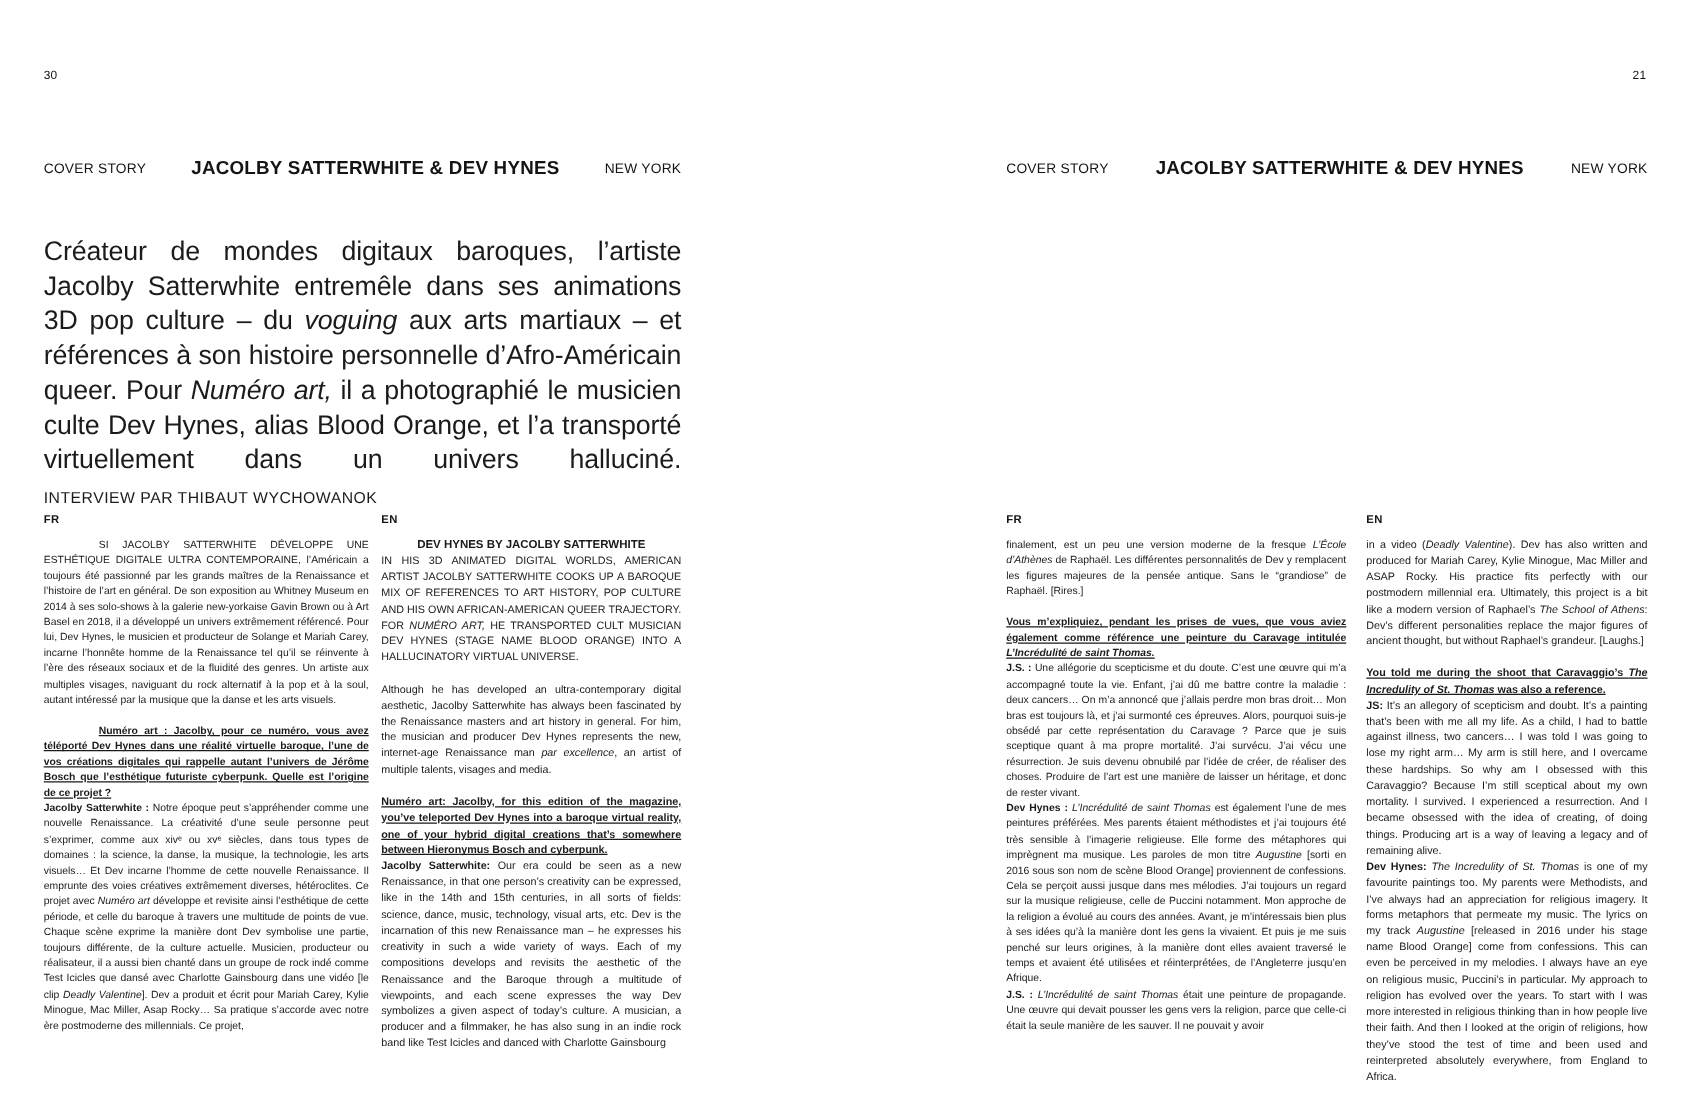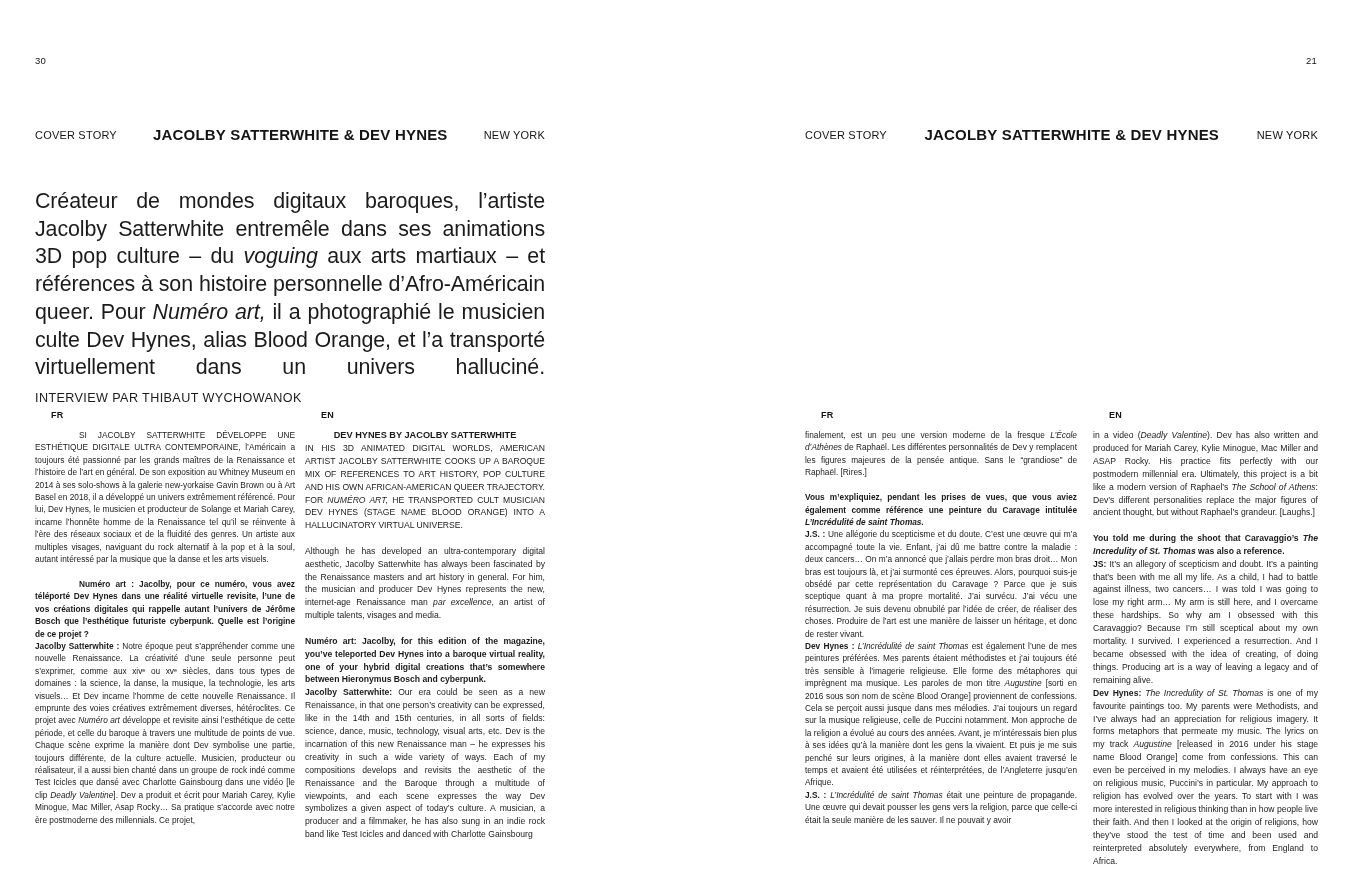--- a/index.html
+++ b/index.html
@@ -35,29 +35,29 @@
   .cols { position:absolute; top:410px; display:flex; }
   .page-left  .cols { left:35px;  width:510px; gap:10px; }
   .page-right .cols { left:130px; width:513px; gap:16px; }
 
   .col { box-sizing:border-box; }
   .page-left  .col-fr { width:260px; }
   .page-left  .col-en { width:240px; }
   .page-right .col-fr { width:272px; }
   .page-right .col-en { width:225px; }
 
-  .lang-label { font-size:9px; font-weight:bold; letter-spacing:0.3px; margin-bottom:9px;margin-left:16px; }
+  .lang-label { font-size:9px; font-weight:bold; letter-spacing:0.3px; margin-bottom:9px; }
   .lang-label.right { }
 
   .col-body { color:#1a1a1a; }
   .col-fr .col-body { font-size:8.3px; line-height:12.4px; }
   .col-en .col-body { font-size:8.6px; line-height:12.9px; }
   .col-body p { margin:0; text-align:justify; }
   .col-body p.center { text-align:center; font-weight:bold; font-size:9.2px; }
-  .col-body p.q { font-weight:bold; }
+  .col-body p.q { font-weight:bold;text-decoration:underline; }
   .col-body p.gap { margin-top:12.5px; }
   .col-body p.indent { text-indent:44px; }
 
   .seg-i  { font-style:italic; }
   .seg-b  { font-weight:bold; }
   .seg-bi { font-weight:bold; font-style:italic; }
 </style>
 </head>
 <body>
 
@@ -73,21 +73,21 @@
 
     <div class="standfirst" lang="fr">
         <p><span>Créateur de mondes digitaux baroques, l’artiste Jacolby Satterwhite entremêle dans ses animations 3D pop culture – du </span><span class="seg-i">voguing</span><span> aux arts martiaux – et références à son histoire personnelle d’Afro-Américain queer. Pour </span><span class="seg-i">Numéro art,</span><span> il a photographié le musicien culte Dev Hynes, alias Blood Orange, et l’a transporté virtuellement dans un univers halluciné. </span><span class="seg-byline">INTERVIEW PAR THIBAUT WYCHOWANOK</span></p>
       </div>
 
     <div class="cols">
       <div class="col col-fr" lang="fr">
         <div class="lang-label">FR</div>
         <div class="col-body">
             <p class="indent"><span>SI JACOLBY SATTERWHITE DÉVELOPPE UNE ESTHÉTIQUE DIGITALE ULTRA CONTEMPORAINE, </span><span>l’Américain a toujours été passionné par les grands maîtres de la Renaissance et l’histoire de l’art en général. De son exposition au Whitney Museum en 2014 à ses solo-shows à la galerie new-yorkaise Gavin Brown ou à Art Basel en 2018, il a développé un univers extrêmement référencé. Pour lui, Dev Hynes, le musicien et producteur de Solange et Mariah Carey, incarne l’honnête homme de la Renaissance tel qu’il se réinvente à l’ère des réseaux sociaux et de la fluidité des genres. Un artiste aux multiples visages, naviguant du rock alternatif à la pop et à la soul, autant intéressé par la musique que la danse et les arts visuels.</span></p>
-            <p class="q gap indent"><span>Numéro art : Jacolby, pour ce numéro, vous avez téléporté Dev Hynes dans une réalité virtuelle revisite, l’une de vos créations digitales qui rappelle autant l’univers de Jérôme Bosch que l’esthétique futuriste cyberpunk. Quelle est l’origine de ce projet ?</span></p>
+            <p class="q gap indent"><span>Numéro art : Jacolby, pour ce numéro, vous avez téléporté Dev Hynes dans une réalité virtuelle baroque, l’une de vos créations digitales qui rappelle autant l’univers de Jérôme Bosch que l’esthétique futuriste cyberpunk. Quelle est l’origine de ce projet ?</span></p>
             <p><span class="seg-b">Jacolby Satterwhite : </span><span>Notre époque peut s’appréhender comme une nouvelle Renaissance. La créativité d’une seule personne peut s’exprimer, comme aux xivᵉ ou xvᵉ siècles, dans tous types de domaines : la science, la danse, la musique, la technologie, les arts visuels… Et Dev incarne l’homme de cette nouvelle Renaissance. Il emprunte des voies créatives extrêmement diverses, hétéroclites. Ce projet avec </span><span class="seg-i">Numéro art</span><span> développe et revisite ainsi l’esthétique de cette période, et celle du baroque à travers une multitude de points de vue. Chaque scène exprime la manière dont Dev symbolise une partie, toujours différente, de la culture actuelle. Musicien, producteur ou réalisateur, il a aussi bien chanté dans un groupe de rock indé comme Test Icicles que dansé avec Charlotte Gainsbourg dans une vidéo [le clip </span><span class="seg-i">Deadly Valentine</span><span>]. Dev a produit et écrit pour Mariah Carey, Kylie Minogue, Mac Miller, Asap Rocky… Sa pratique s’accorde avec notre ère postmoderne des millennials. Ce projet,</span></p>
           </div>
       </div>
       <div class="col col-en" lang="en">
         <div class="lang-label right">EN</div>
         <div class="col-body">
             <p class="center"><span>DEV HYNES BY JACOLBY SATTERWHITE</span></p>
             <p><span>IN HIS 3D ANIMATED DIGITAL WORLDS, AMERICAN ARTIST JACOLBY SATTERWHITE COOKS UP A BAROQUE MIX OF REFERENCES TO ART HISTORY, POP CULTURE AND HIS OWN AFRICAN-AMERICAN QUEER TRAJECTORY. FOR </span><span class="seg-i">NUMÉRO ART,</span><span> HE TRANSPORTED CULT MUSICIAN DEV HYNES (STAGE NAME BLOOD ORANGE) INTO A HALLUCINATORY VIRTUAL UNIVERSE.</span></p>
             <p class="gap"><span>Although he has developed an ultra-contemporary digital aesthetic, Jacolby Satterwhite has always been fascinated by the Renaissance masters and art history in general. For him, the musician and producer Dev Hynes represents the new, internet-age Renaissance man </span><span class="seg-i">par excellence</span><span>, an artist of multiple talents, visages and media.</span></p>
             <p class="q gap"><span>Numéro art: Jacolby, for this edition of the magazine, you’ve teleported Dev Hynes into a baroque virtual reality, one of your hybrid digital creations that’s somewhere between Hieronymus Bosch and cyberpunk.</span></p>

